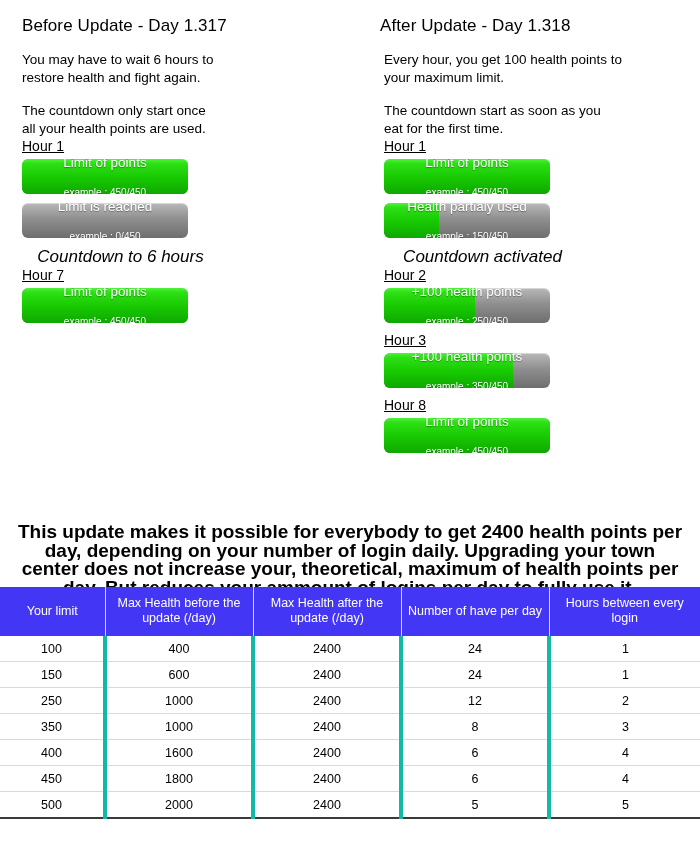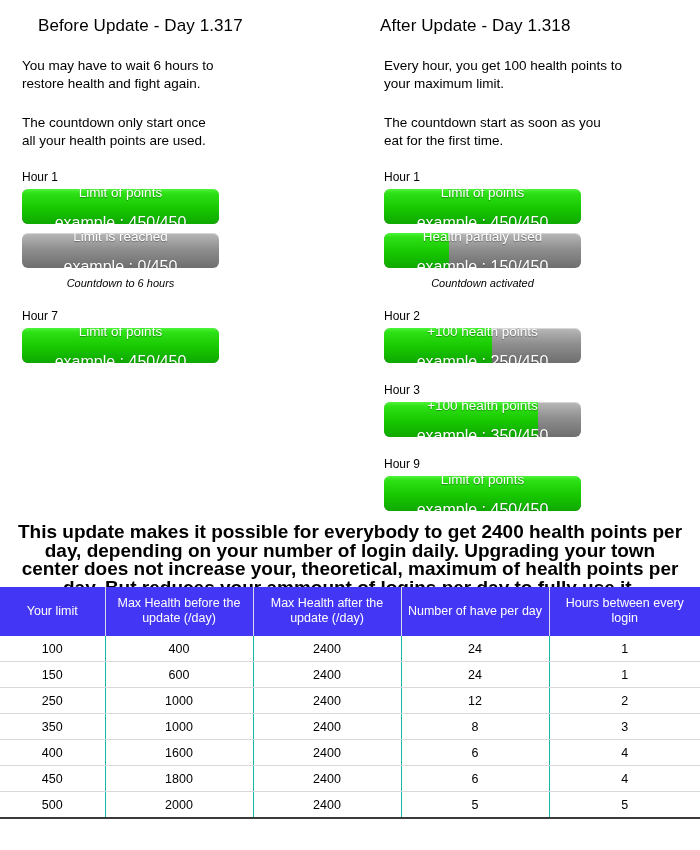--- a/index.html
+++ b/index.html
@@ -28,43 +28,43 @@
   }
   .col-left  { padding-left: 22px; }
   .col-right { padding-left: 34px; }
 
   .col-title {
     font-size: 17px;
     font-weight: normal;
     margin: 16px 0 0 0;
     letter-spacing: 0.1px;
   }
-  .col-left .col-title  { margin-left: 16px; }
+  .col-left .col-title  { margin-left: 0px; }
   .col-right .col-title { margin-left: -4px; }
 
   .blurb {
     font-size: 13.5px;
     line-height: 18px;
-    margin-top: 21px;
+    margin-top: 15px;
     white-space: pre-line;
   }
   .blurb.second {
   }
 
   
   .hour-label {
-    font-size: 12px;
-    margin-top: 20px;
+    font-size: 14px;
     margin-bottom: 5px;
+    text-decoration: underline;
   }
 
   
   .bar {
     position: relative;
-    width: 197px;
+    width: 166px;
     height: 35px;
     border-radius: 6px;
     overflow: hidden;
     box-sizing: border-box;
     margin-bottom: 9px;
     background: linear-gradient(to bottom, #b9b9b9 0%, #8f8f8f 45%, #6e6e6e 100%);
     box-shadow: inset 0 1px 0 rgba(255,255,255,0.45);
   }
   .bar-fill {
     position: absolute;
@@ -79,27 +79,27 @@
     align-items: center;
     justify-content: center;
     color: #ffffff;
     text-shadow: 0 1px 1px rgba(0,0,0,0.35);
   }
   .bar-title {
     font-size: 13.5px;
     line-height: 15px;
   }
   .bar-sub {
-    font-size: 16px;
+    font-size: 10px;
     line-height: 12px;
     margin-top: 17px;
   }
 
   .countdown {
-    font-size: 11px;
+    font-size: 17px;
     font-style: italic;
     text-align: center;
     width: 197px;
     margin-top: 7px;
   }
 
   
   .summary {
     position: absolute;
     top: 523px;
@@ -135,21 +135,21 @@
     height: 38px;
   }
   .data-table th:first-child { border-left: none; }
   .data-table th:last-child  { border-right: none; }
   .data-table td {
     text-align: center;
     padding: 3px 2px;
     height: 19px;
     border-bottom: 1px solid #d9d9d9;
     border-left: 1px solid #cfcfcf;
-    border-right: 1px solid #14b8a6;
+    border-right: 4px solid #14b8a6;
     color: #000;
     font-size: 12.5px;
   }
   .data-table td:first-child { border-left: none; }
   .data-table td:last-child  { border-right: none; }
   .data-table tbody tr:last-child td {
     border-bottom: 2px solid #3a3a3a;
   }
   .col-w1 { width: 105px; }
   .col-w2 { width: 148px; }
@@ -239,21 +239,21 @@
           <div class="hour-label">Hour 3</div>
           <div class="bar">
             <div class="bar-fill" style="width: 78%;"></div>
             <div class="bar-text">
               <div class="bar-title">+100 health points</div>
               <div class="bar-sub">example : 350/450</div>
             </div>
           </div>
         </div>
         <div>
-          <div class="hour-label">Hour 9</div>
+          <div class="hour-label">Hour 8</div>
           <div class="bar">
             <div class="bar-fill" style="width: 100%;"></div>
             <div class="bar-text">
               <div class="bar-title">Limit of points</div>
               <div class="bar-sub">example : 450/450</div>
             </div>
           </div>
         </div>
       </div>
   </div>

